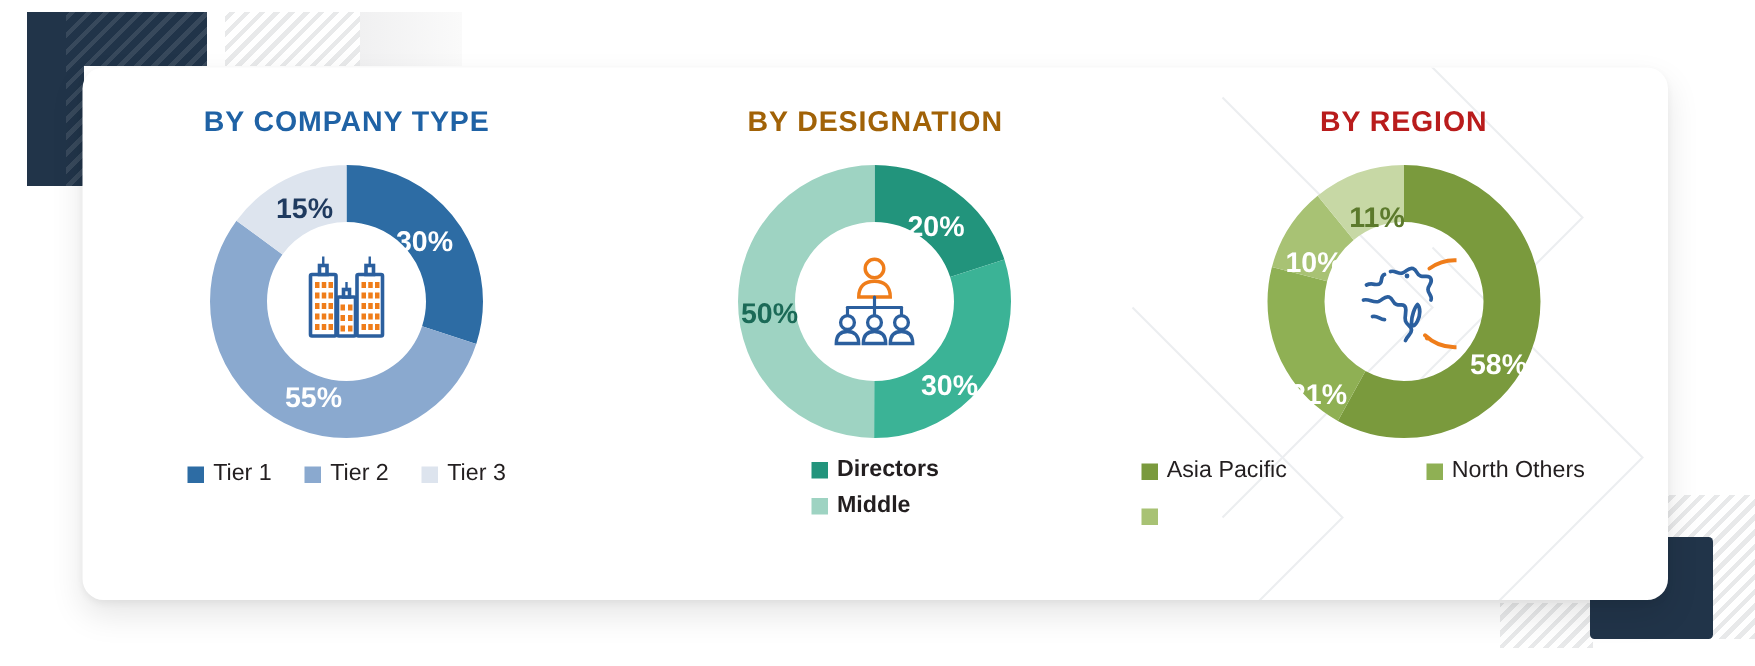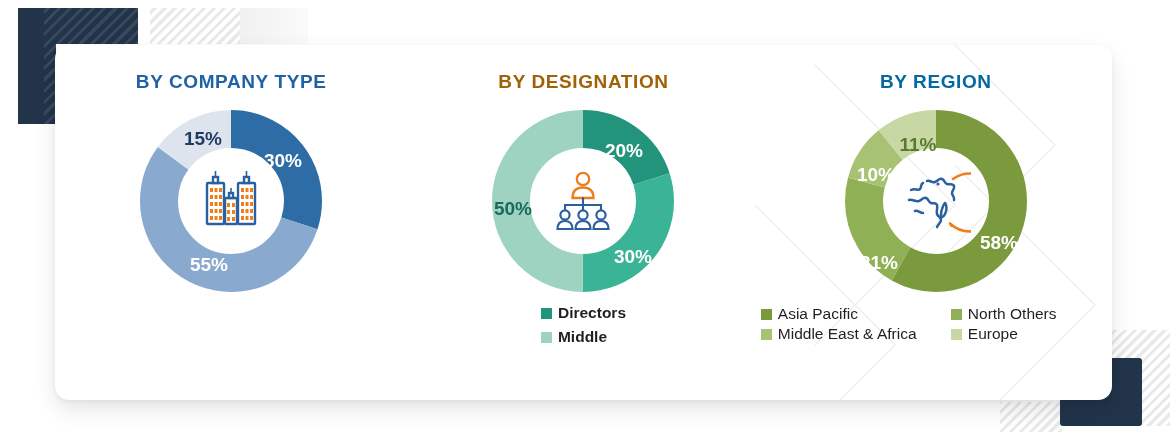--- a/index.html
+++ b/index.html
@@ -126,21 +126,21 @@
   }
 
   .panel-title {
     margin-top: 26px;
     font-size: 19px;
     font-weight: bold;
     letter-spacing: 0.6px;
   }
   .title-blue  { color: #1f62a5; }
   .title-teal  { color: #a16207; }
-  .title-green { color: #0369a1; }
+  .title-green { color: #b91c1c; }
 
   .donut-wrap {
     position: relative;
     margin-top: 8px;
   }
   .donut-wrap svg { display: block; }
   .donut-icon {
     position: absolute;
     left: 50%; top: 50%;
     transform: translate(-50%,-50%);
@@ -176,21 +176,21 @@
   .legend-desig {
     flex-direction: column;
     align-items: flex-start;
     margin-top: 0;
     font-weight: bold;
   }
   .legend-desig .legend-item { margin: 3px 0; }
   .legend-region {
     display: grid;
     grid-template-columns: 190px 160px;
-    row-gap: 2px;
+    row-gap: 16px;
     margin-top: 4px;
   }
 </style>
 </head>
 <body>
 
 <div class="stage">
 
   <div class="deco-grey-tr"></div>
   <div class="deco-stripe-tl"></div>
@@ -285,20 +285,34 @@
               <rect x="29" y="35" width="3" height="4"></rect>
                 <rect x="34" y="35" width="3" height="4"></rect>
               <rect x="29" y="42" width="3" height="4"></rect>
                 <rect x="34" y="42" width="3" height="4"></rect>
               <rect x="29" y="49" width="3" height="4"></rect>
                 <rect x="34" y="49" width="3" height="4"></rect>
             </g>
           </svg>
         </div>
 
+        <div class="legend legend-company">
+          <div class="legend-item">
+            <span class="legend-swatch" style="background:#2d6ca4"></span>
+            <span>Tier 1</span>
+          </div>
+          <div class="legend-item">
+            <span class="legend-swatch" style="background:#8aa9cf"></span>
+            <span>Tier 2</span>
+          </div>
+          <div class="legend-item">
+            <span class="legend-swatch" style="background:#dde4ee"></span>
+            <span>Tier 3</span>
+          </div>
+        </div>
       </div>
 
       <div class="panel">
         <div class="panel-title title-teal">BY DESIGNATION</div>
 
         <div class="donut-wrap">
           <svg width="200" height="200" viewBox="0 0 200 200">
             <g transform="rotate(-90 100 100)" fill="none" stroke-width="38">
 
               <circle cx="100" cy="100" r="72" stroke="#22947c" stroke-dasharray="90.48 361.91" stroke-dashoffset="0"></circle>
@@ -392,24 +406,19 @@
           <div class="legend-item">
             <span class="legend-swatch" style="background:#7a9a3d"></span>
             <span>Asia Pacific</span>
           </div>
           <div class="legend-item">
             <span class="legend-swatch" style="background:#8fb054"></span>
             <span>North Others</span>
           </div>
           <div class="legend-item">
             <span class="legend-swatch" style="background:#a8c274"></span>
-            <span>Middle East &amp; Africa</span>
-          </div>
-          <div class="legend-item">
-            <span class="legend-swatch" style="background:#c7d8a5"></span>
-            <span>Europe</span>
           </div>
         </div>
       </div>
 
     </div>
   </div>
 </div>
 
 </body></html>

